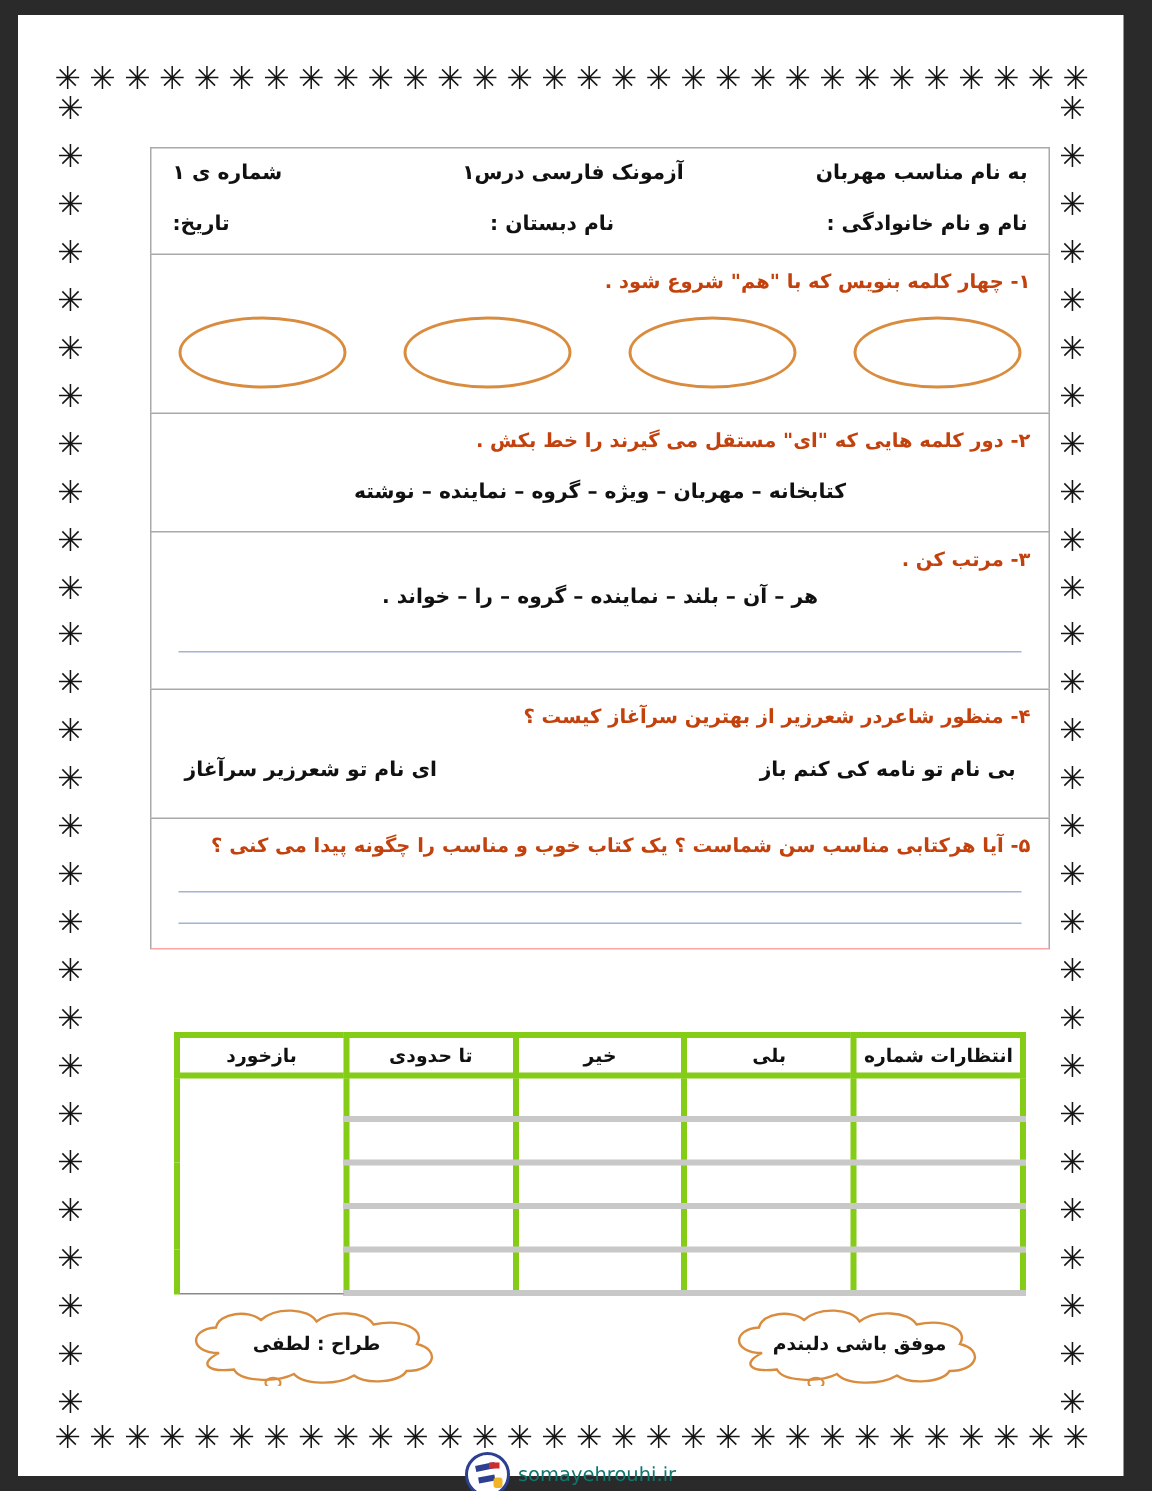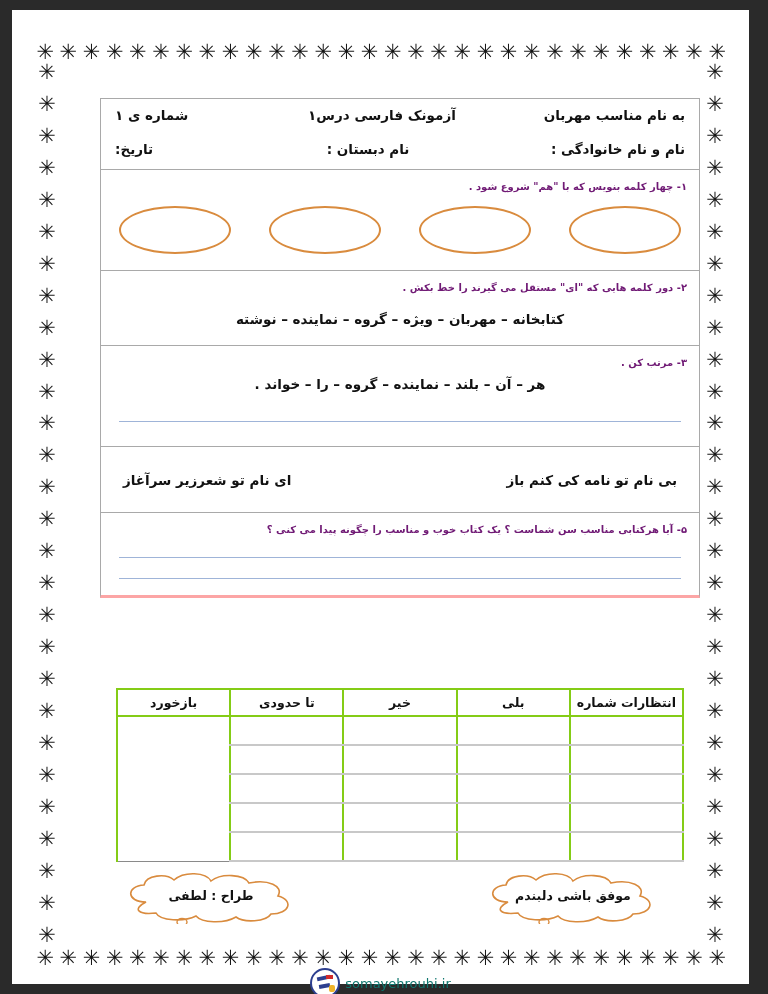--- a/index.html
+++ b/index.html
@@ -67,21 +67,21 @@
     top: 88px;
     width: 600px;
   }
 
   .box {
     border: 1px solid #a9a9a9;
     border-bottom: none;
     background: #ffffff;
     padding: 0;
   }
-  .box:last-of-type { border-bottom: 3px solid #fca5a5; }
+  .box:last-of-type { border-bottom: 1px solid #fca5a5; }
 
   
   .hdr-box { padding: 8px 14px 12px 14px; }
   .hdr-line {
     display: flex;
     flex-direction: row;
     justify-content: space-between;
     align-items: baseline;
     font-weight: bold;
     font-size: 13.5px;
@@ -89,22 +89,22 @@
     direction: rtl;
   }
   .hdr-line + .hdr-line { margin-top: 18px; }
   .hdr-line span { white-space: nowrap; }
   .hdr-line .mid { flex: 0 0 auto; margin-left: 32px; }
 
   
   .q-box { padding: 9px 12px 10px 12px; }
   .q-text {
     font-weight: bold;
-    font-size: 10px;
-    color: #701a75;
+    font-size: 13px;
+    color: #c2410c;
     direction: rtl;
     line-height: 1.5;
   }
   .q-sub {
     font-weight: bold;
     font-size: 13.5px;
     color: #111;
     direction: rtl;
     text-align: center;
     margin-top: 14px;
@@ -160,21 +160,21 @@
     top: 678px;
     width: 568px;
   }
   table.grid {
     width: 100%;
     border-collapse: collapse;
     direction: rtl;
     table-layout: fixed;
   }
   table.grid th, table.grid td {
-    border: 2px solid #84cc16;
+    border: 4px solid #84cc16;
     height: 29px;
     font-size: 12.5px;
     font-weight: bold;
     color: #111;
     text-align: center;
     vertical-align: middle;
     background: #fff;
   }
   table.grid th { height: 27px; }
   table.grid td.blank { border-top-color: #c8c8c8; border-bottom-color: #c8c8c8; }
@@ -415,20 +415,21 @@
         <div class="q-sub">کتابخانه – مهربان – ویژه – گروه – نماینده – نوشته</div>
       </div>
 
       <div class="box q-box pad-bot-lg">
         <div class="q-text">۳- مرتب کن .</div>
         <div class="q-sub" style="margin-top:4px">هر – آن – بلند – نماینده – گروه – را – خواند .</div>
         <div class="rule tall"></div>
       </div>
 
       <div class="box q-box pad-bot">
+        <div class="q-text">۴- منظور شاعردر شعرزیر از بهترین سرآغاز کیست ؟</div>
         <div class="couplet">
           <span>ای نام تو شعرزیر سرآغاز</span>
           <span>بی نام تو نامه کی کنم باز</span>
         </div>
       </div>
 
       <div class="box q-box pad-bot">
         <div class="q-text">۵- آیا هرکتابی مناسب سن شماست ؟ یک کتاب خوب و مناسب را چگونه پیدا می کنی ؟</div>
         <div class="rule"></div>
         <div class="rule"></div>

